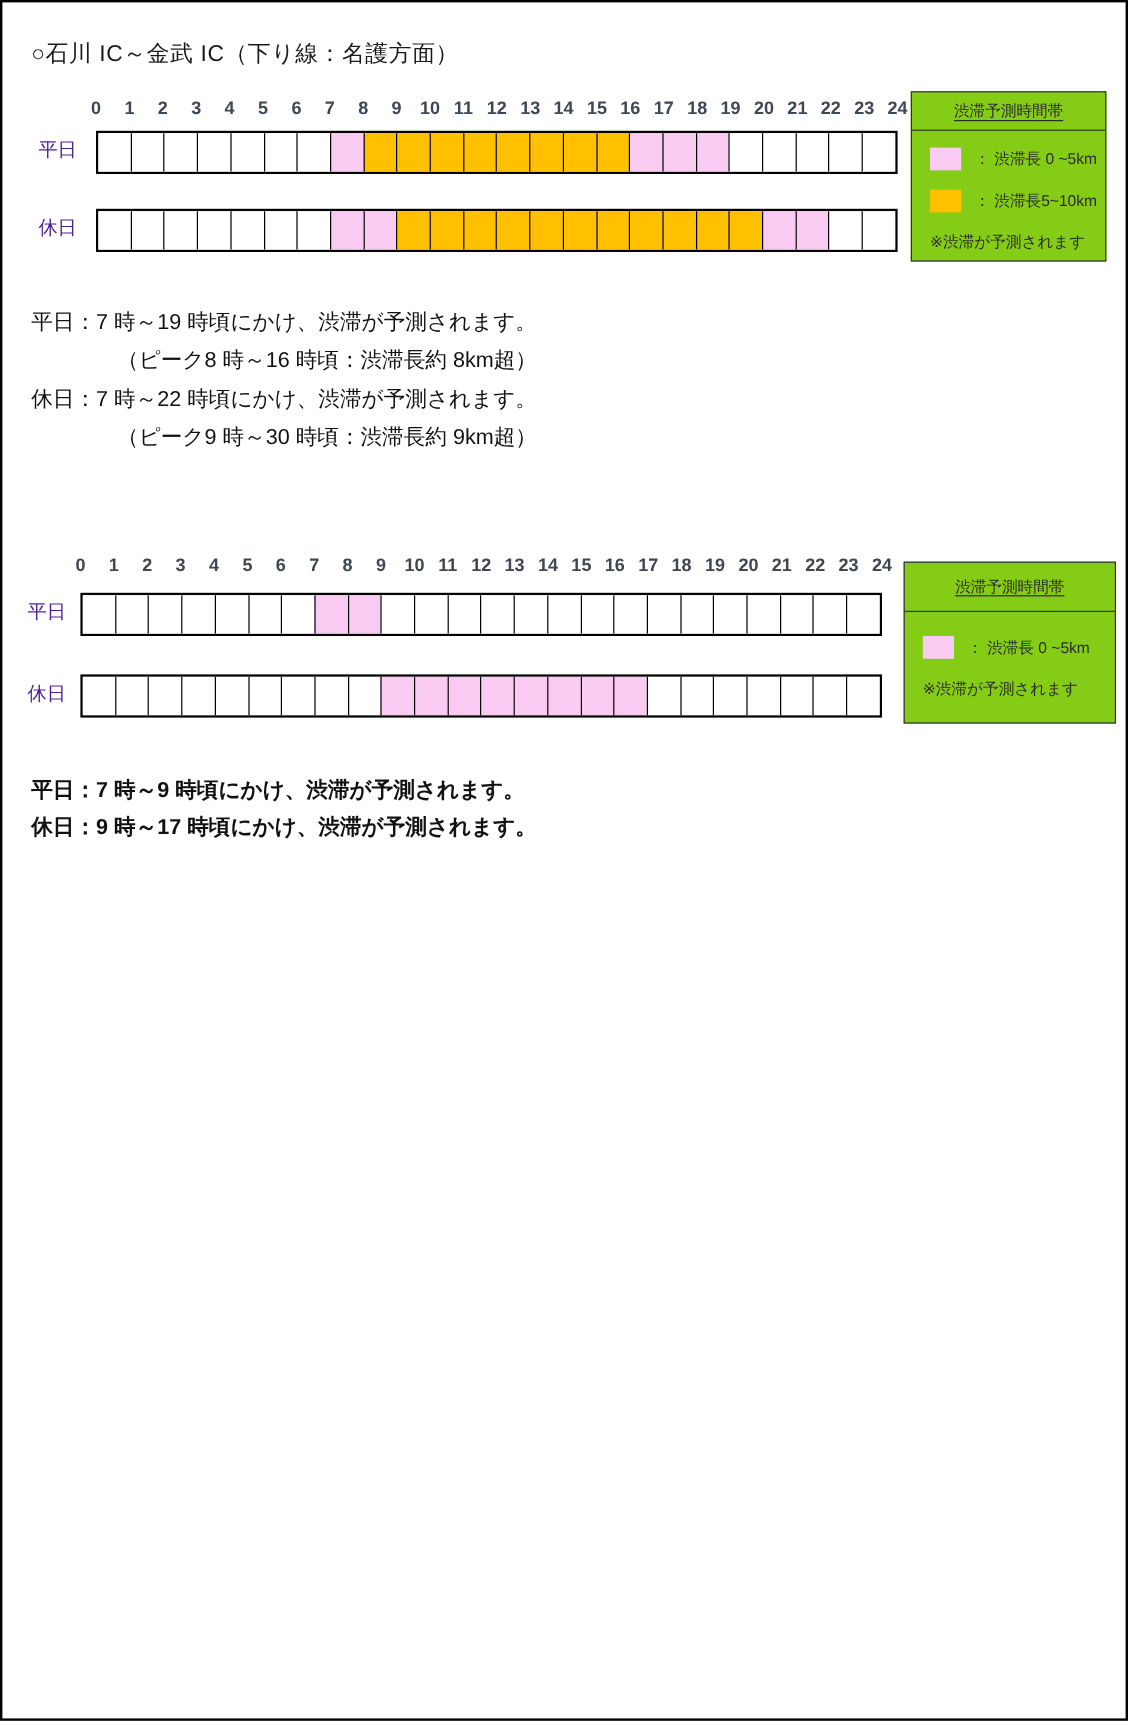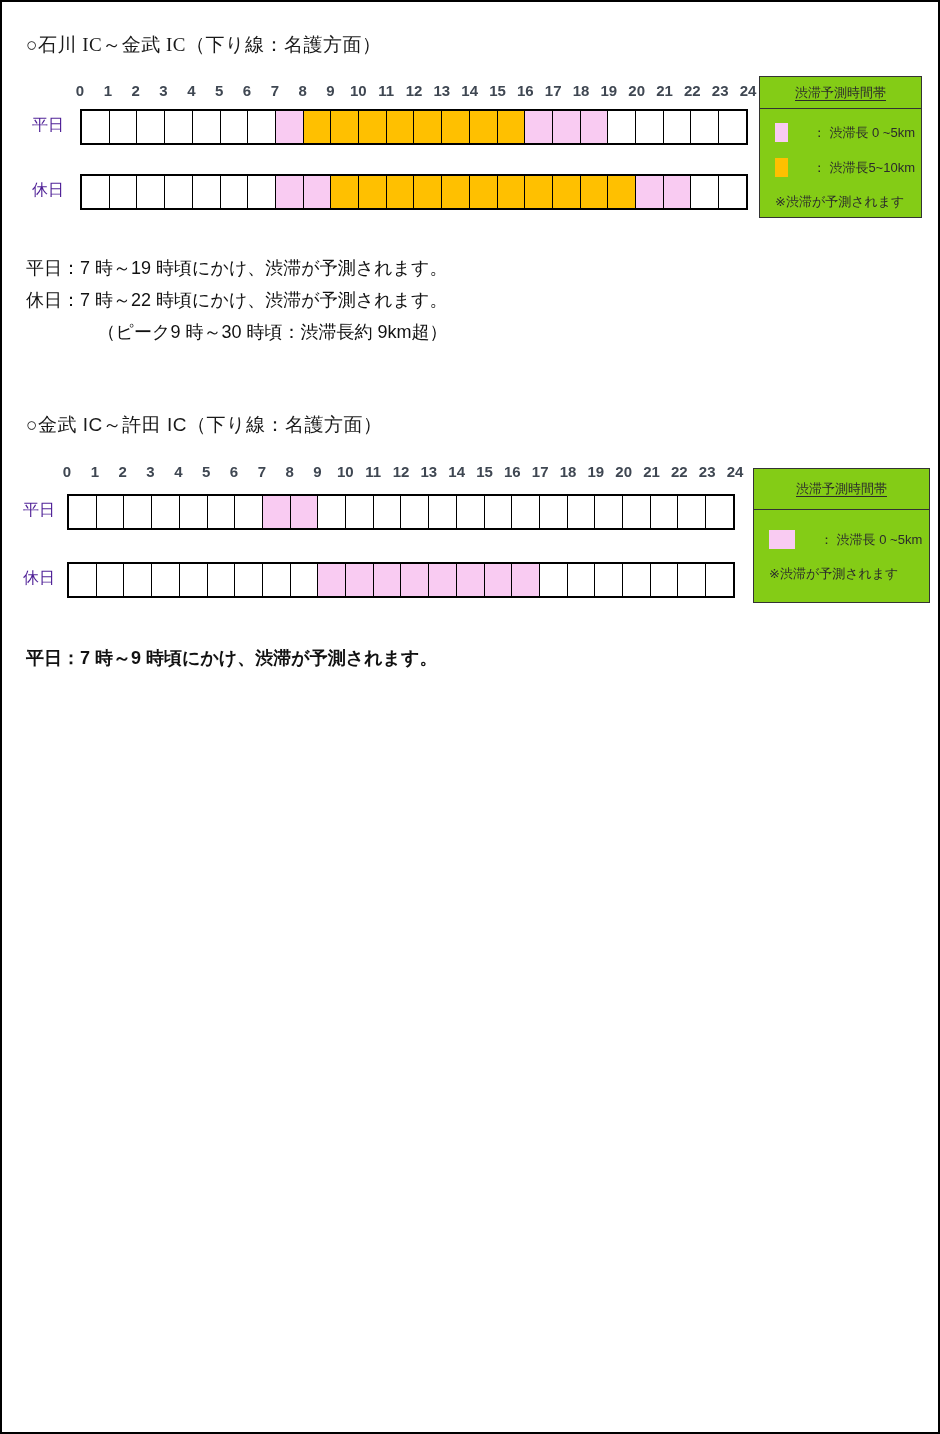--- a/index.html
+++ b/index.html
@@ -18,36 +18,36 @@
   .cell:first-child{border-left:none;}
   .cell.v1{background:var(--pink,#f9cbf2);}
   .cell.v2{background:var(--orange,#ffc000);}
   .rowlabel{font-size:16px;color:#4c1d95;white-space:nowrap;}
   .legend{position:absolute;box-sizing:border-box;border:1.5px solid #333;background:#84cc16;}
   .legend-head{display:flex;align-items:center;justify-content:center;
                border-bottom:1.5px solid #333;}
   .legend-head span{font-size:13px;color:#2b2b2b;text-decoration:underline;
                     text-underline-offset:3px;}
   .legend-body{padding:14px 6px 0 15px;}
-  .legend-item{display:flex;align-items:center;gap:25px;margin-bottom:16px;}
+  .legend-item{display:flex;align-items:center;gap:11px;margin-bottom:16px;}
   .swatch{width:26px;height:19px;display:inline-block;}
   .swatch.pink{background:var(--pink,#f9cbf2);}
   .swatch.orange{background:var(--orange,#ffc000);}
   .legend-item span.lab{font-size:13px;color:#2b2b2b;white-space:nowrap;}
   .legend-note{font-size:13px;color:#2b2b2b;margin-top:14px;white-space:nowrap;}
   .notes{font-size:18px;color:#111;white-space:nowrap;}
   .notes div{height:32px;line-height:32px;}
   .notes .indent{padding-left:50px;}
 </style>
 </head>
 <body>
 
 <div class="page">
 
-  <div class="abs section-title" style="left:24px;top:30px;font-family:Liberation Serif, serif;">○石川 IC～金武 IC（下り線：名護方面）</div>
+  <div class="abs section-title" style="left:24px;top:30px;">○石川 IC～金武 IC（下り線：名護方面）</div>
 
   <div class="hours" style="left:78px;top:80px;width:668px;">
       <span class="hlabel" style="left: 0px;">0</span>
       <span class="hlabel" style="left: 27.833px;">1</span>
       <span class="hlabel" style="left: 55.666px;">2</span>
       <span class="hlabel" style="left: 83.499px;">3</span>
       <span class="hlabel" style="left: 111.332px;">4</span>
       <span class="hlabel" style="left: 139.165px;">5</span>
       <span class="hlabel" style="left: 166.998px;">6</span>
       <span class="hlabel" style="left: 194.831px;">7</span>
@@ -138,25 +138,25 @@
       <div class="legend-item">
         <span class="swatch orange"></span>
         <span class="lab">： 渋滞長5~10km</span>
       </div>
       <div class="legend-note">※渋滞が予測されます</div>
     </div>
   </div>
 
   <div class="abs notes" style="left:24px;top:250px;text-align:right;">
     <div>平日：7 時～19 時頃にかけ、渋滞が予測されます。</div>
+    <div class="indent">（ピーク8 時～16 時頃：渋滞長約 8km超）</div>
     <div>休日：7 時～22 時頃にかけ、渋滞が予測されます。</div>
     <div class="indent">（ピーク9 時～30 時頃：渋滞長約 9km超）</div>
   </div>
 
-  <div class="abs section-title" style="left:24px;top:410px;">○金武 IC～許田 IC（下り線：名護方面）</div>
 
   <div class="hours" style="left:65px;top:461px;width:668px;">
       <span class="hlabel" style="left: 0px;">0</span>
       <span class="hlabel" style="left: 27.833px;">1</span>
       <span class="hlabel" style="left: 55.666px;">2</span>
       <span class="hlabel" style="left: 83.499px;">3</span>
       <span class="hlabel" style="left: 111.332px;">4</span>
       <span class="hlabel" style="left: 139.165px;">5</span>
       <span class="hlabel" style="left: 166.998px;">6</span>
       <span class="hlabel" style="left: 194.831px;">7</span>
@@ -243,15 +243,16 @@
       <div class="legend-item">
         <span class="swatch pink"></span>
         <span class="lab">： 渋滞長 0 ~5km</span>
       </div>
       <div class="legend-note" style="margin-top:6px;">※渋滞が予測されます</div>
     </div>
   </div>
 
   <div class="abs notes" style="left:24px;top:641px;font-weight:bold;">
     <div style="height:31px;line-height:31px;">平日：7 時～9 時頃にかけ、渋滞が予測されます。</div>
+    <div style="height:31px;line-height:31px;">休日：9 時～17 時頃にかけ、渋滞が予測されます。</div>
   </div>
 
 </div>
 
 </body></html>

